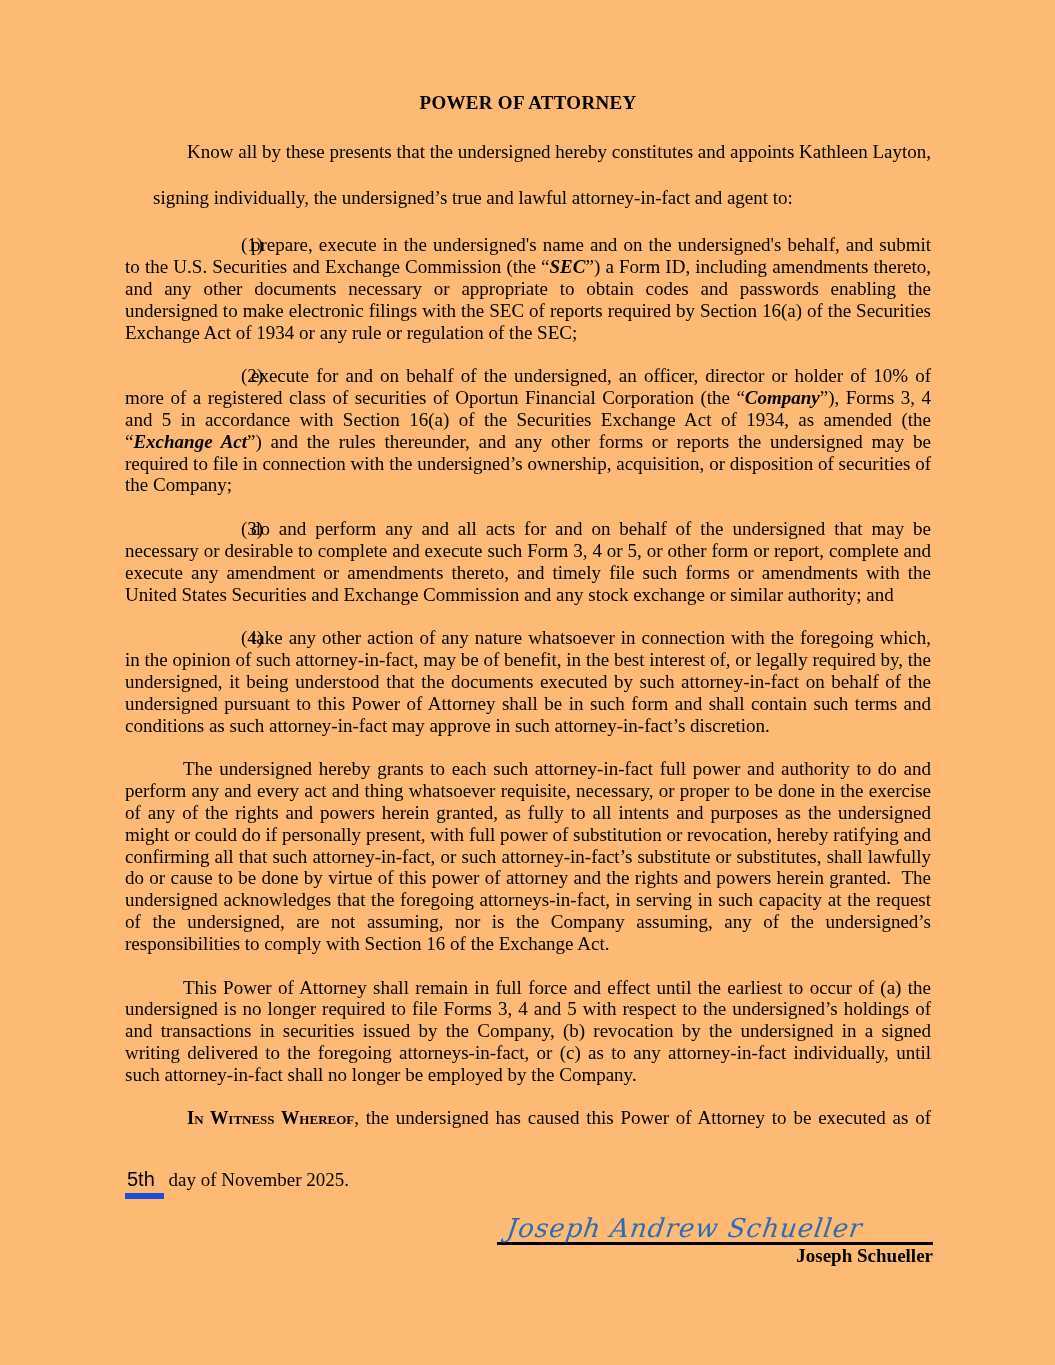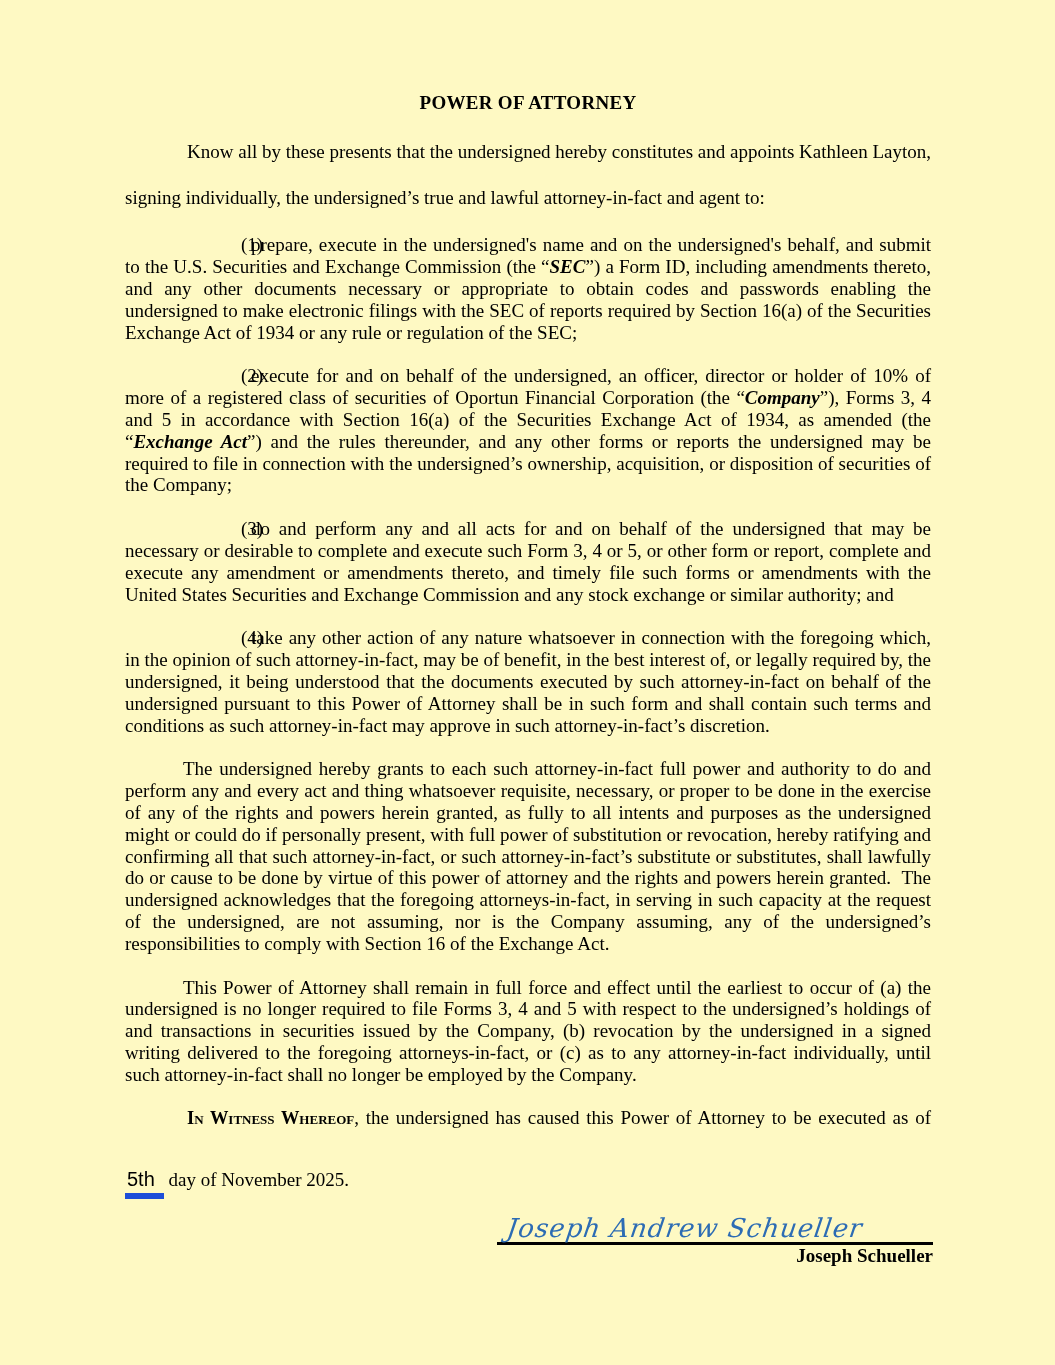--- a/index.html
+++ b/index.html
@@ -6,37 +6,37 @@
   html, body { margin: 0; padding: 0; background: #ffffff; }
   body {
     width: 1055px; height: 1365px;
     font-family: "Liberation Serif", serif;
     font-size: 19px; line-height: 21.8px;
     color: #000000;
   }
   .page {
     width: 1055px; height: 1365px;
     padding: 92px 124px 0 125px;
-    background: #fef9c3;
+    background: #fdba74;
     overflow: hidden;
   }
   .title {
     font-size: 19px; font-weight: bold;
     text-align: center;
     margin: 0 0 27px 0;
     letter-spacing: 0.3px;
   }
   p { margin: 0; }
   .open1 {
     text-indent: 62px;
     text-align: justify; text-align-last: justify;
     margin-bottom: 24px;
     white-space: nowrap;
   }
-  .open2 { margin-bottom: 26px; }
+  .open2 { margin-bottom: 26px; margin-left: 28px; }
   .para {
     text-align: justify;
     text-indent: 58px;
     margin-bottom: 22px;
   }
   .cnum { display: inline-block; width: 68px; }
   .witness {
     text-indent: 62px;
     text-align: justify; text-align-last: justify;
     margin-bottom: 39px;

